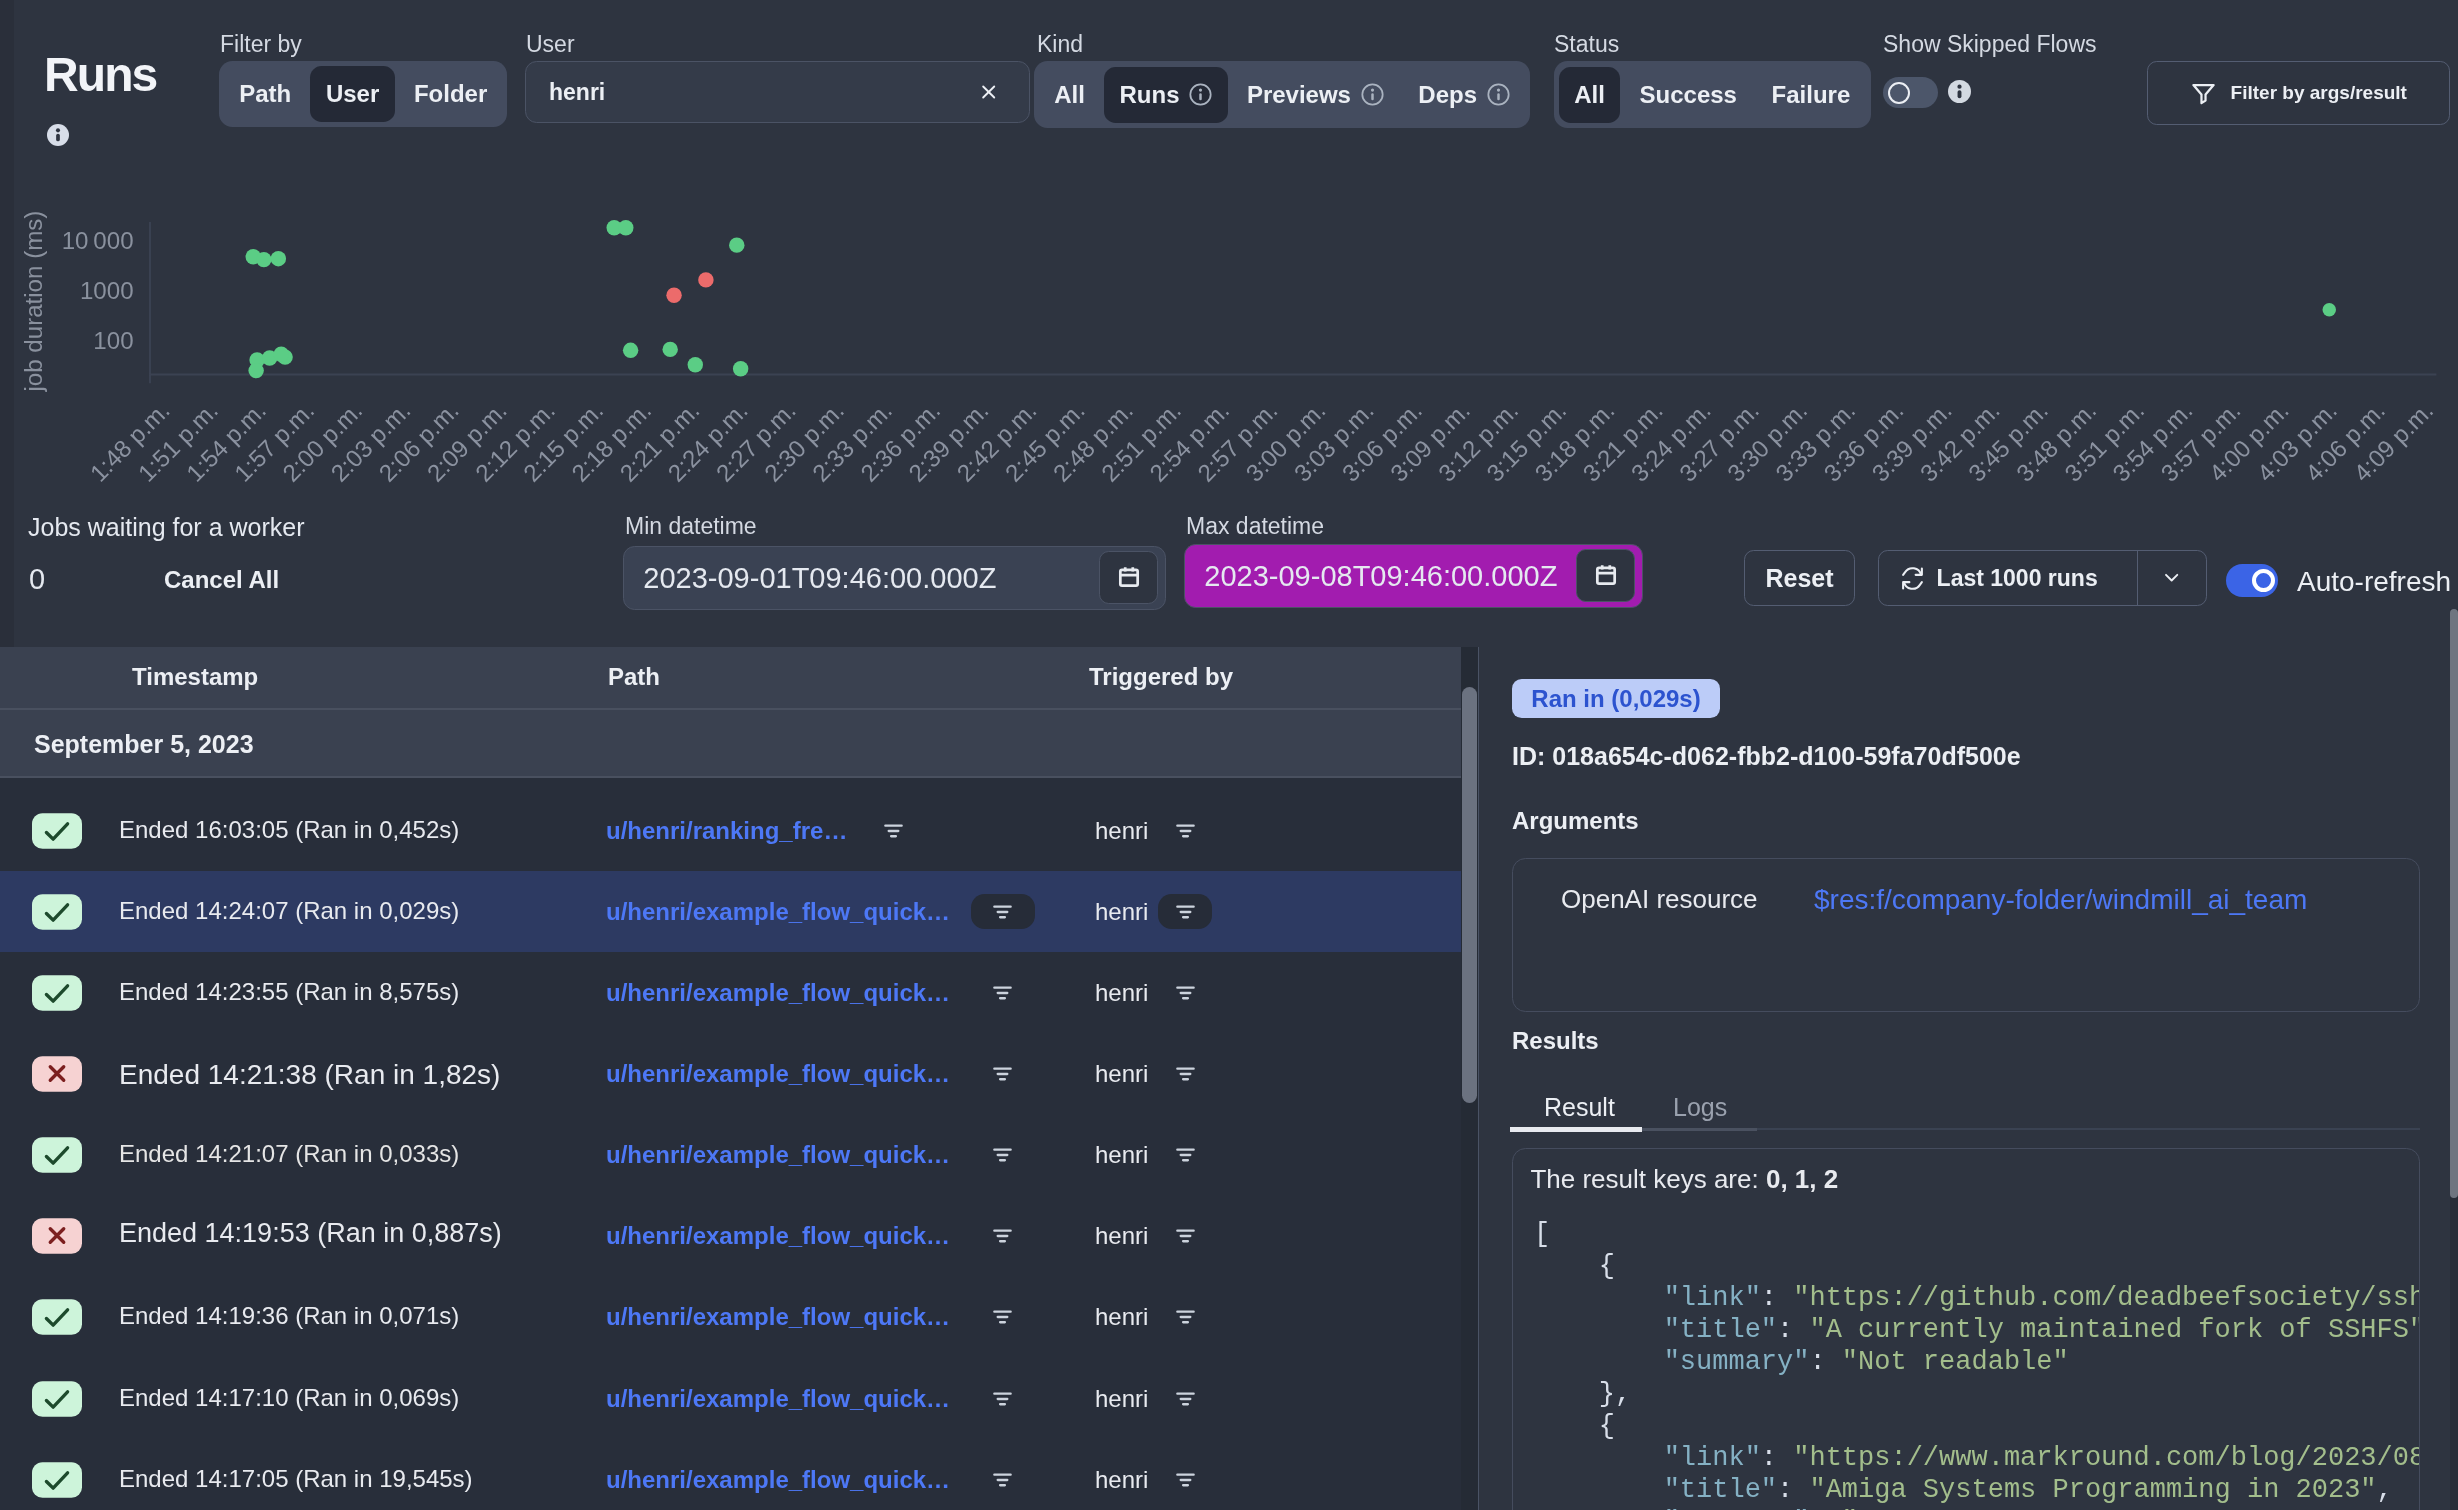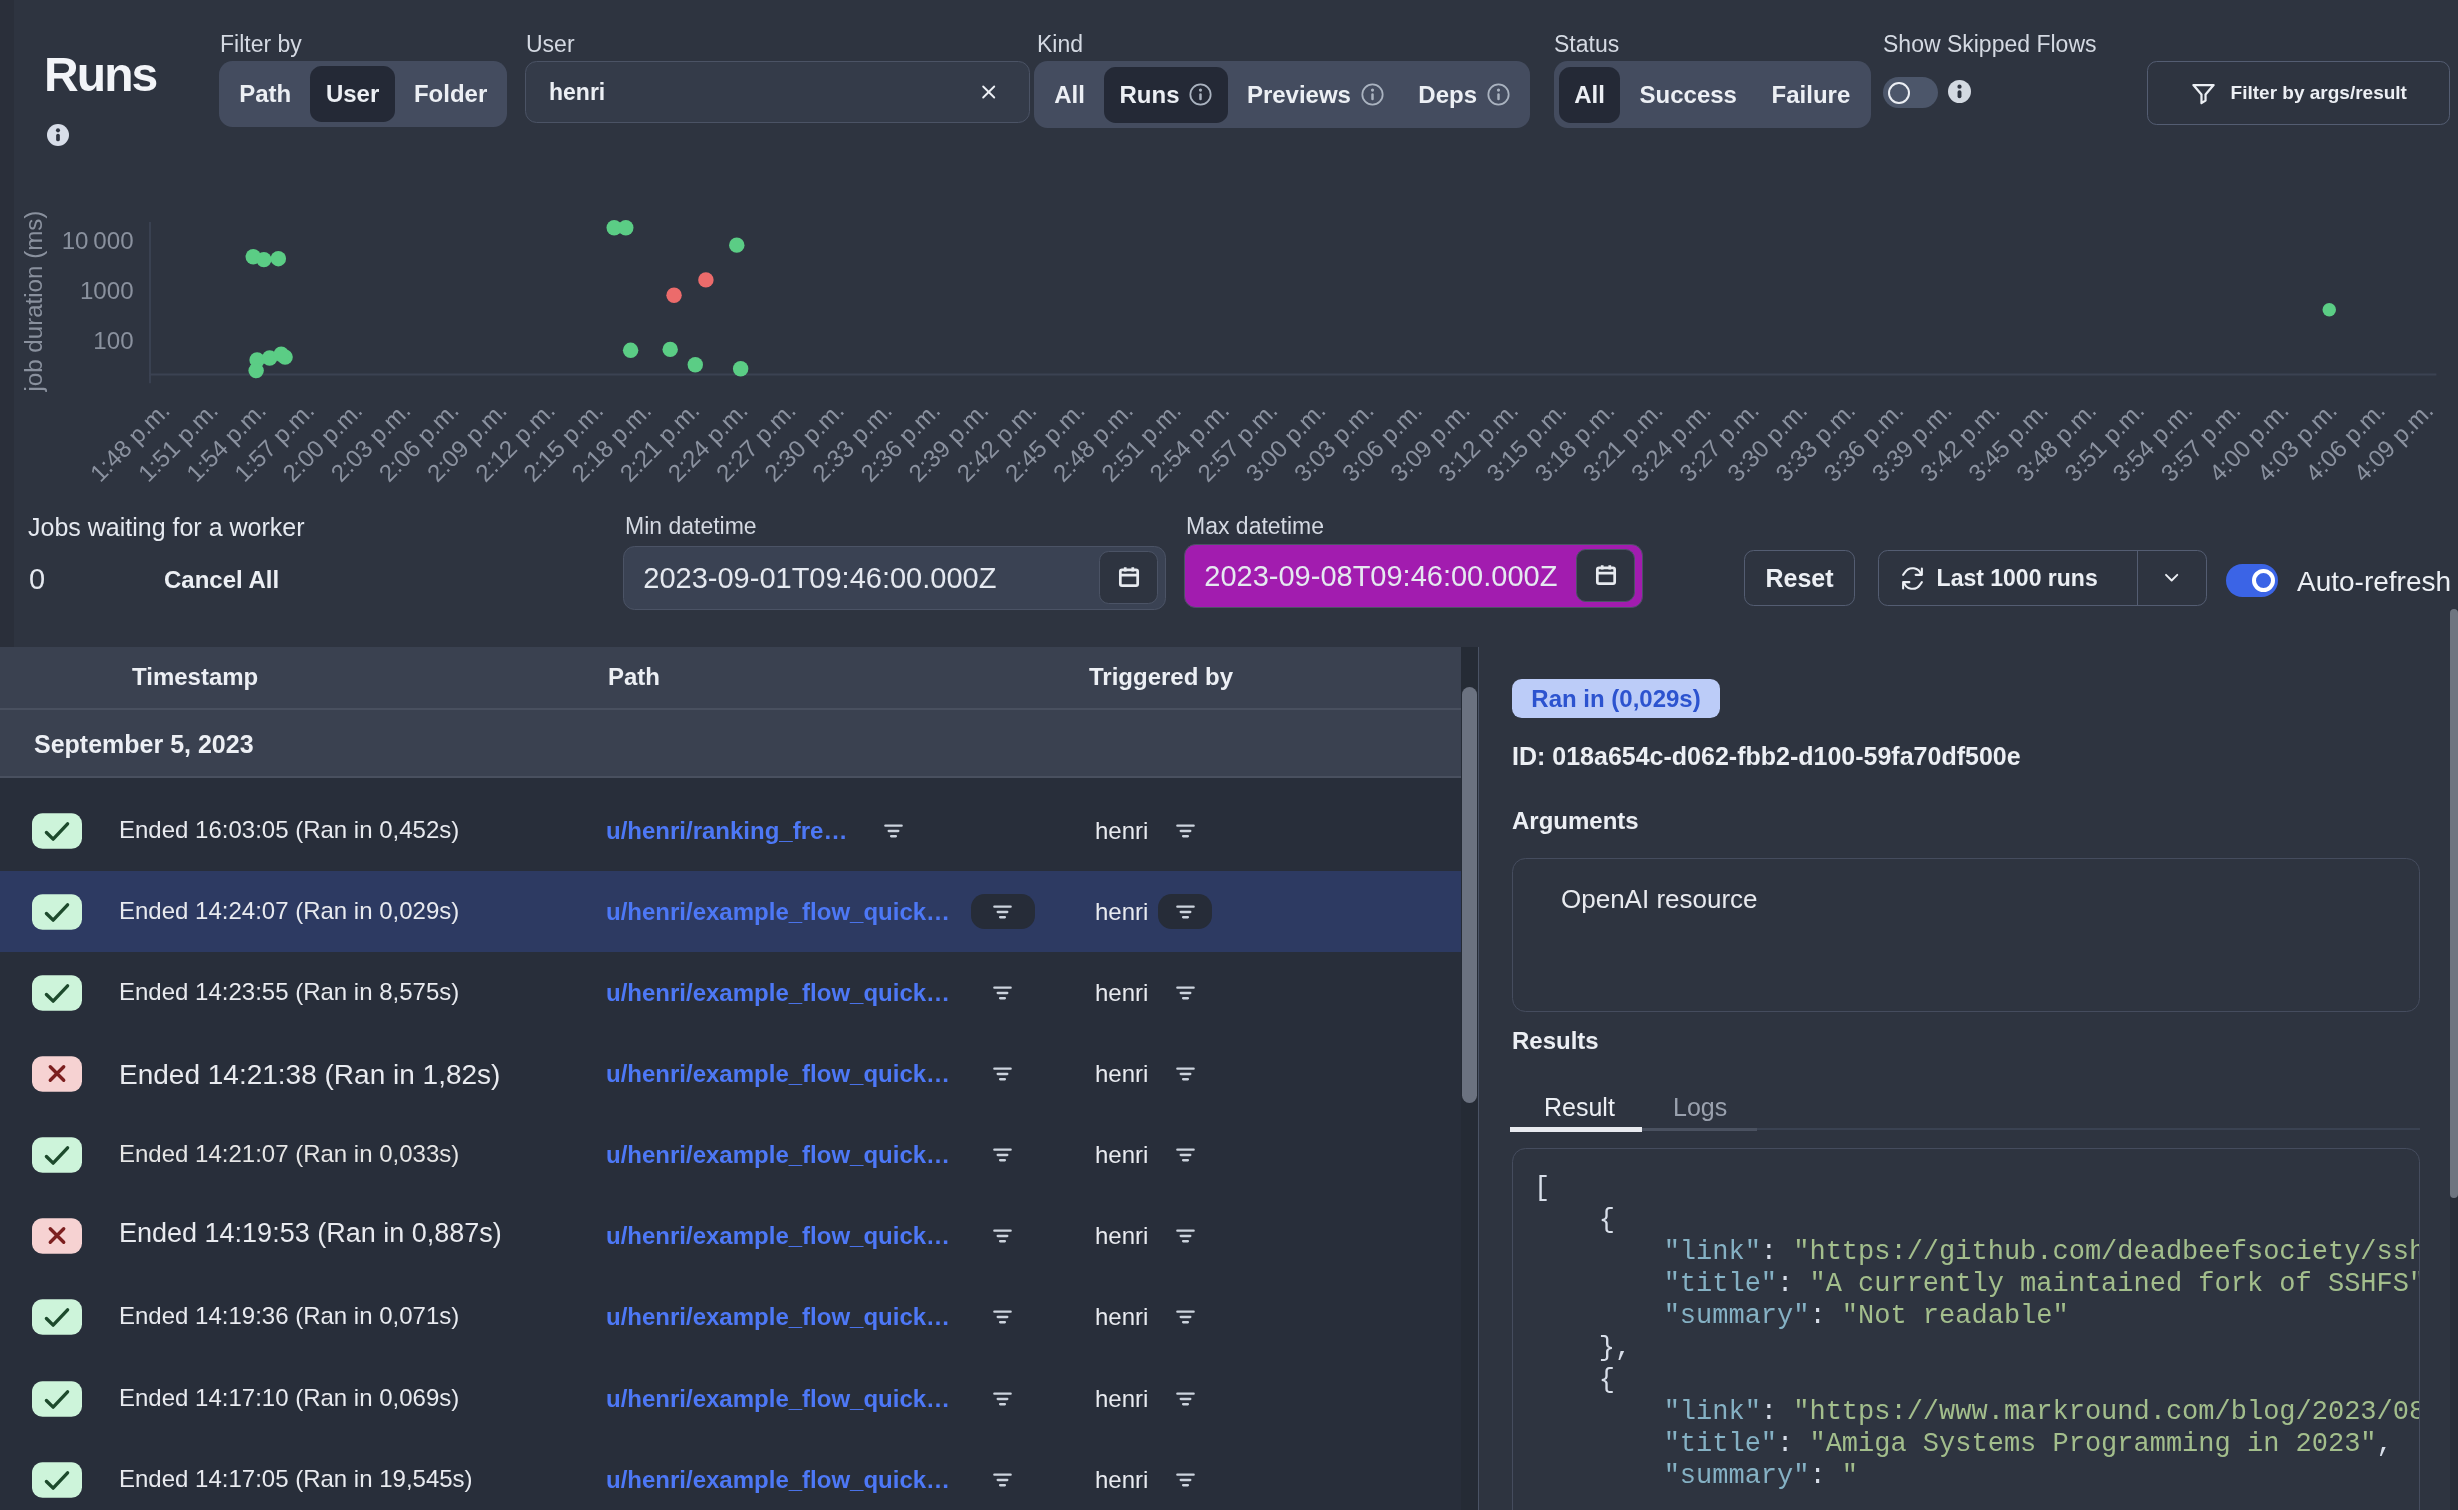--- a/index.html
+++ b/index.html
@@ -438,29 +438,31 @@
 </div>
 <div class="abs" style="left:1461px;top:647px;width:17.4px;height:863px;background:#252b35;"></div>
 <div class="abs" style="left:1462px;top:687px;width:15.4px;height:416px;background:#6b7280;border-radius:7.7px;"></div>
 <div class="abs" style="left:1478px;top:647px;width:980px;height:863px;background:#2e3440;border-left:1.9px solid #4a5365;"></div>
 <div class="abs" style="left:1512px;top:679px;height:39px;background:#bcccf8;border-radius:9.7px;display:flex;align-items:center;padding:0 19.3px;font-size:24px;font-weight:700;color:#2c53cf;">Ran in (0,029s)</div>
 <div class="abs" style="left:1512px;top:742px;font-size:25px;font-weight:700;">ID: 018a654c-d062-fbb2-d100-59fa70df500e</div>
 <div class="abs" style="left:1512px;top:807px;font-size:24px;font-weight:700;">Arguments</div>
 <div class="abs" style="left:1512px;top:858px;width:908px;height:154px;border:1.9px solid #454c5e;border-radius:13.5px;overflow:hidden;">
 <div style="height:81px;position:relative;display:flex;align-items:center;">
 <span style="position:absolute;left:48px;font-size:26px;color:#e8eaef;">OpenAI resource</span>
+<span style="position:absolute;left:301px;font-size:28px;color:#4d78f6;">$res:f/company-folder/windmill_ai_team</span>
     </div>
 </div>
 <div class="abs" style="left:1512px;top:1027px;font-size:24px;font-weight:700;">Results</div>
 <div class="abs" style="left:1544px;top:1093px;font-size:25px;color:#eceff4;">Result</div>
 <div class="abs" style="left:1673px;top:1093px;font-size:25px;color:#9aa1ae;">Logs</div>
 <div class="abs" style="left:1510px;top:1128px;width:910px;height:1.9px;background:#3a4252;"></div>
 <div class="abs" style="left:1510px;top:1128px;width:247px;height:2.9px;background:#4a5160;"></div>
 <div class="abs" style="left:1510px;top:1127px;width:132px;height:4.8px;background:#e8eaef;"></div>
 <div class="abs" style="left:1512px;top:1148px;width:908px;height:579px;border:1.9px solid #454c5e;border-radius:13.5px;overflow:hidden;">
+<div style="margin:15.4px 0 0 17.4px;font-size:26px;color:#e8eaef;">The result keys are: <b>0, 1, 2</b></div>
 <div style="margin:23px 0 0 21px;font-family:'Liberation Mono',monospace;font-size:27px;line-height:32px;color:#d8dee9;white-space:nowrap;">
 <div>[</div>
 <div>&nbsp;&nbsp;&nbsp;&nbsp;{</div>
 <div>&nbsp;&nbsp;&nbsp;&nbsp;&nbsp;&nbsp;&nbsp;&nbsp;<span class="ck">"link"</span>: <span class="cv">"https://github.com/deadbeefsociety/sshfs-fork-of-ssh"</span></div>
 <div>&nbsp;&nbsp;&nbsp;&nbsp;&nbsp;&nbsp;&nbsp;&nbsp;<span class="ck">"title"</span>: <span class="cv">"A currently maintained fork of SSHFS"</span>,</div>
 <div>&nbsp;&nbsp;&nbsp;&nbsp;&nbsp;&nbsp;&nbsp;&nbsp;<span class="ck">"summary"</span>: <span class="cv">"Not readable"</span></div>
 <div>&nbsp;&nbsp;&nbsp;&nbsp;},</div>
 <div>&nbsp;&nbsp;&nbsp;&nbsp;{</div>
 <div>&nbsp;&nbsp;&nbsp;&nbsp;&nbsp;&nbsp;&nbsp;&nbsp;<span class="ck">"link"</span>: <span class="cv">"https://www.markround.com/blog/2023/08/amiga-system"</span></div>
 <div>&nbsp;&nbsp;&nbsp;&nbsp;&nbsp;&nbsp;&nbsp;&nbsp;<span class="ck">"title"</span>: <span class="cv">"Amiga Systems Programming in 2023"</span>,</div>

